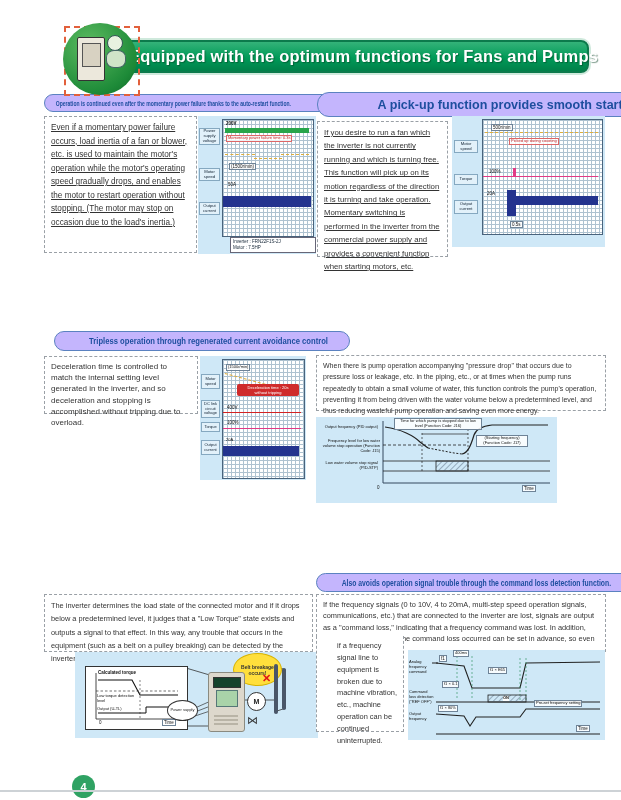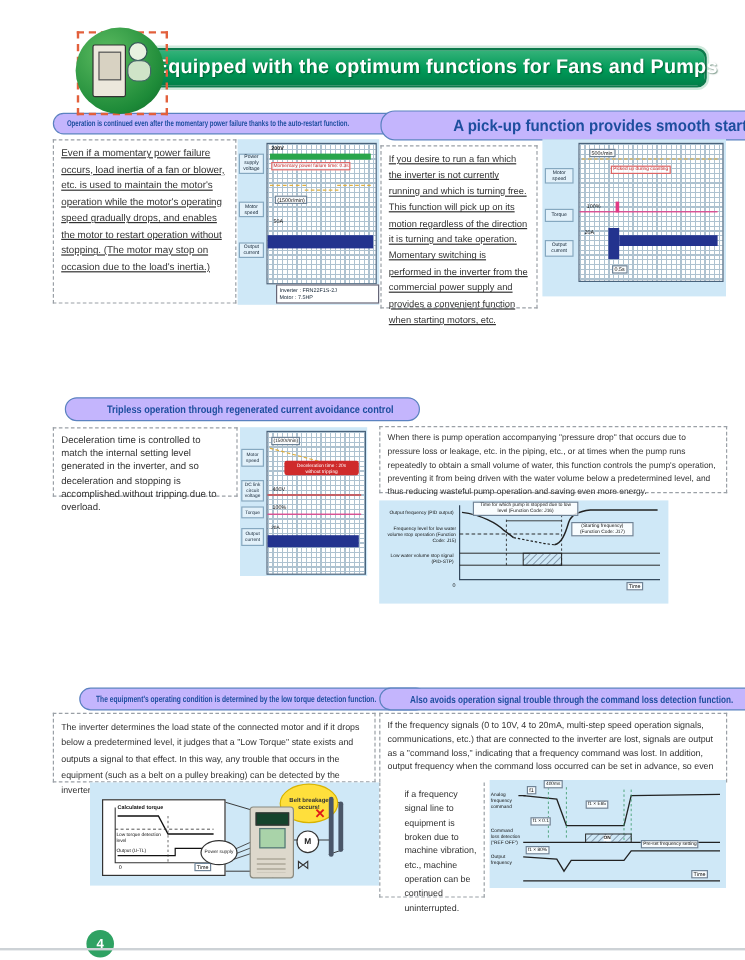--- a/index.html
+++ b/index.html
@@ -184,23 +184,20 @@
     </svg>
     <span class="lbl t4" style="left:2px;top:8px;width:60px;text-align:right;">Output frequency (PID output)</span>
     <span class="lbl t4" style="left:0;top:22px;width:64px;text-align:right;">Frequency level for low water volume stop operation (Function Code: J15)</span>
     <span class="lbl t4" style="left:2px;top:44px;width:60px;text-align:right;">Low water volume stop signal (PID-STP)</span>
     <span class="lbl t4 wbox" style="left:78px;top:1px;width:84px;text-align:center;">Time for which pump is stopped due to low level (Function Code: J16)</span>
     <span class="lbl t4 wbox" style="left:160px;top:18px;width:48px;text-align:center;">(Starting frequency) (Function Code: J17)</span>
     <span class="lbl t45" style="left:61px;top:68px;">0</span>
     <span class="lbl t45 wbox" style="left:206px;top:68px;">Time</span>
   </div>
 
-  <div class="sec-title" style="left:66px;top:573px;width:247px;height:17px;">
-    <span class="cond" style="font-size:7.5px;transform:scaleX(.74);">The equipment's operating condition is determined by the low torque detection function.</span>
-  </div>
   <div class="body-box" style="left:44px;top:594px;width:269px;height:58px;font-size:7.4px;line-height:1.8;">
     <span>The inverter determines the load state of the connected motor and if it drops below a predetermined level, it judges that a "Low Torque" state exists and outputs a signal to that effect. In this way, any trouble that occurs in the equipment (such as a belt on a pulley breaking) can be detected by the inverter.</span>
   </div>
   <div class="panel" style="left:75px;top:652px;width:243px;height:86px;">
     <svg width="243" height="86" viewBox="0 0 243 86">
       <path d="M111,16 L138,24 M111,74 L138,74" stroke="#333" stroke-width=".8" fill="none"></path>
       <path d="M120,56 L138,48 M120,60 L138,53 M120,64 L138,58" stroke="#333" stroke-width=".7" fill="none"></path>
       <path d="M168,48 L173,48 M189,48 L200,48" stroke="#333" stroke-width=".8" fill="none"></path>
       <path d="M152,79 L170,71" stroke="#333" stroke-width=".8" fill="none"></path>
       <path d="M199,14 L211,18 M199,60 L211,56" stroke="#333" stroke-width=".8" fill="none"></path>
@@ -238,21 +235,21 @@
     <span class="lbl" style="left:187px;top:20px;font-size:11px;font-weight:bold;color:#e01818;">✕</span>
     <span class="lbl" style="left:172px;top:62px;font-size:11px;color:#333;">⋈</span>
   </div>
 
   <div class="sec-title" style="left:316px;top:573px;width:287px;height:17px;">
     <span class="cond" style="font-size:8.5px;transform:scaleX(.8);">Also avoids operation signal trouble through the command loss detection function.</span>
   </div>
   <div class="body-box" style="left:316px;top:594px;width:290px;height:58px;font-size:7.4px;line-height:1.55;border-bottom:none;">
     <span>If the frequency signals (0 to 10V, 4 to 20mA, multi-step speed operation signals, communications, etc.) that are connected to the inverter are lost, signals are output as a "command loss," indicating that a frequency command was lost. In addition, output frequency when the command loss occurred can be set in advance, so even</span>
   </div>
-  <div class="body-box" style="left:316px;top:652px;width:88px;height:96px;font-size:7.4px;line-height:1.6;border-top:none;padding-left:20px;">
+  <div class="body-box" style="left:316px;top:636px;width:88px;height:96px;font-size:7.4px;line-height:1.6;border-top:none;padding-left:20px;">
     <span>if a frequency signal line to equipment is broken due to machine vibration, etc., machine operation can be continued uninterrupted.</span>
   </div>
   <div class="panel" style="left:408px;top:650px;width:197px;height:90px;">
     <svg width="197" height="90" viewBox="0 0 197 90">
       <defs>
         <pattern id="h6" width="4" height="4" patternUnits="userSpaceOnUse" patternTransform="rotate(45)">
           <line x1="0" y1="0" x2="0" y2="4" stroke="#6b7f93" stroke-width="1.2"></line>
         </pattern>
       </defs>
       <path d="M28,13 L56,16 L64,38 L112,38 L118,13 L192,12" stroke="#222" stroke-width="1.1" fill="none"></path>

